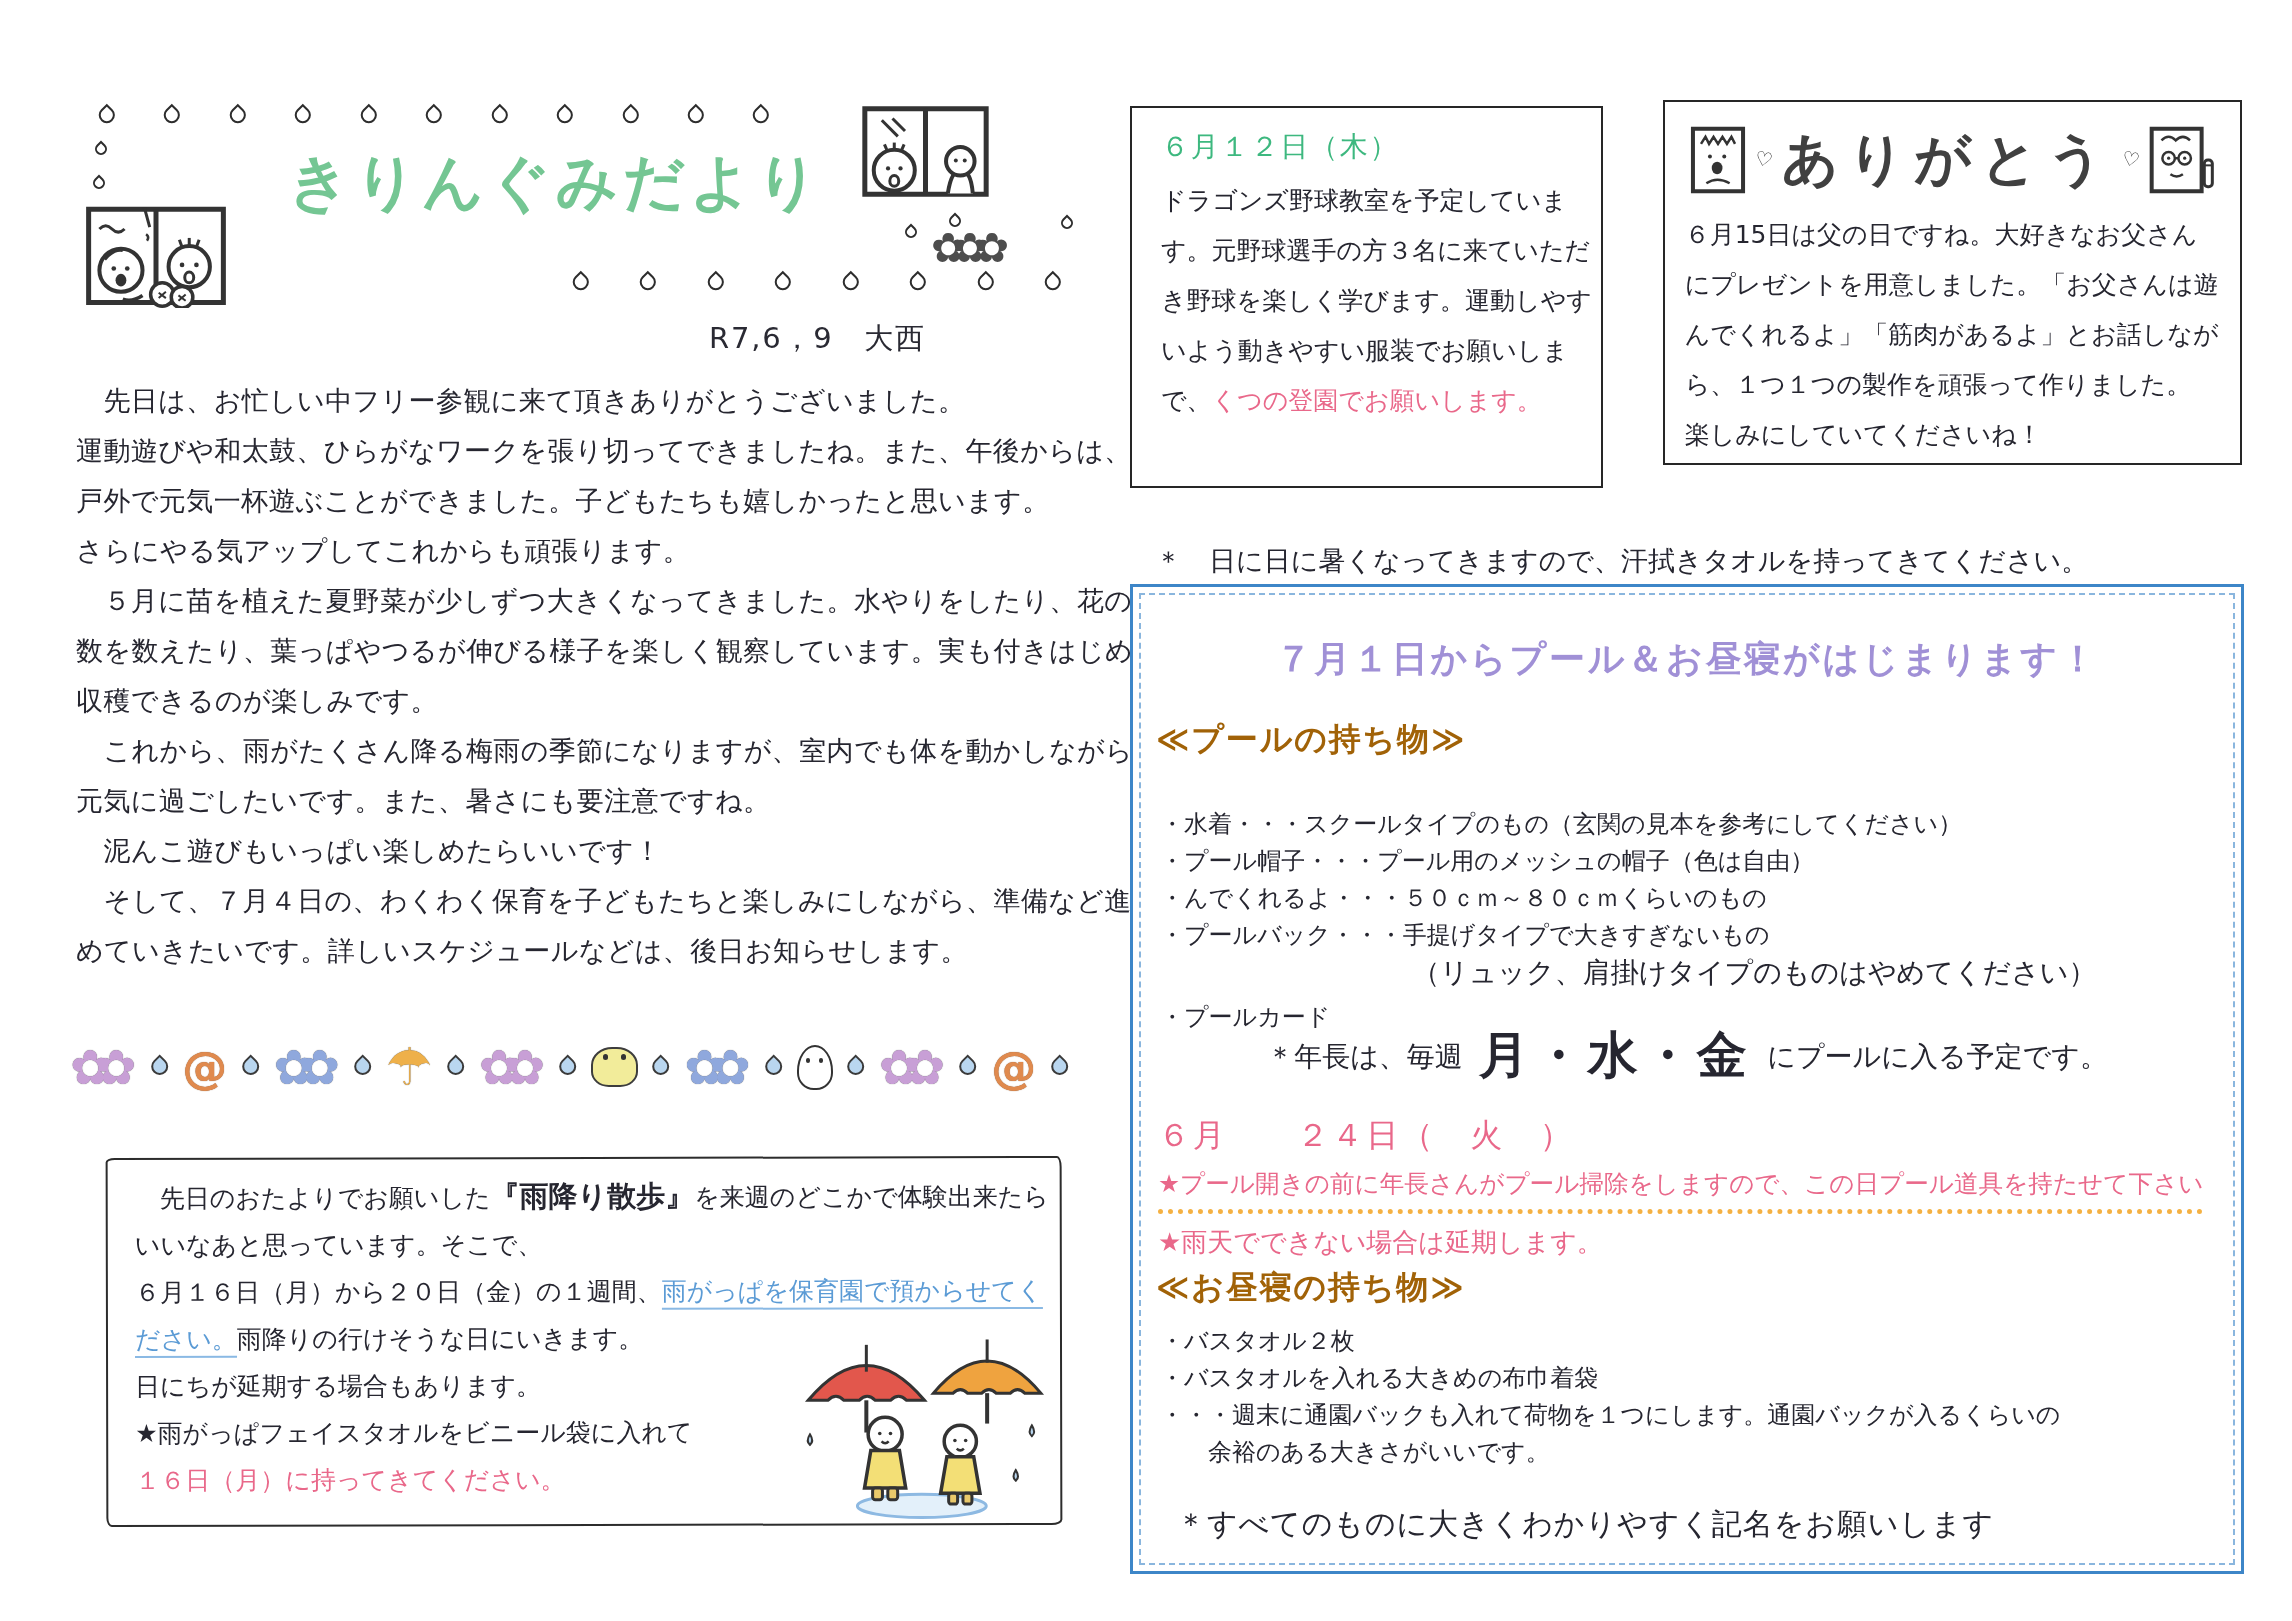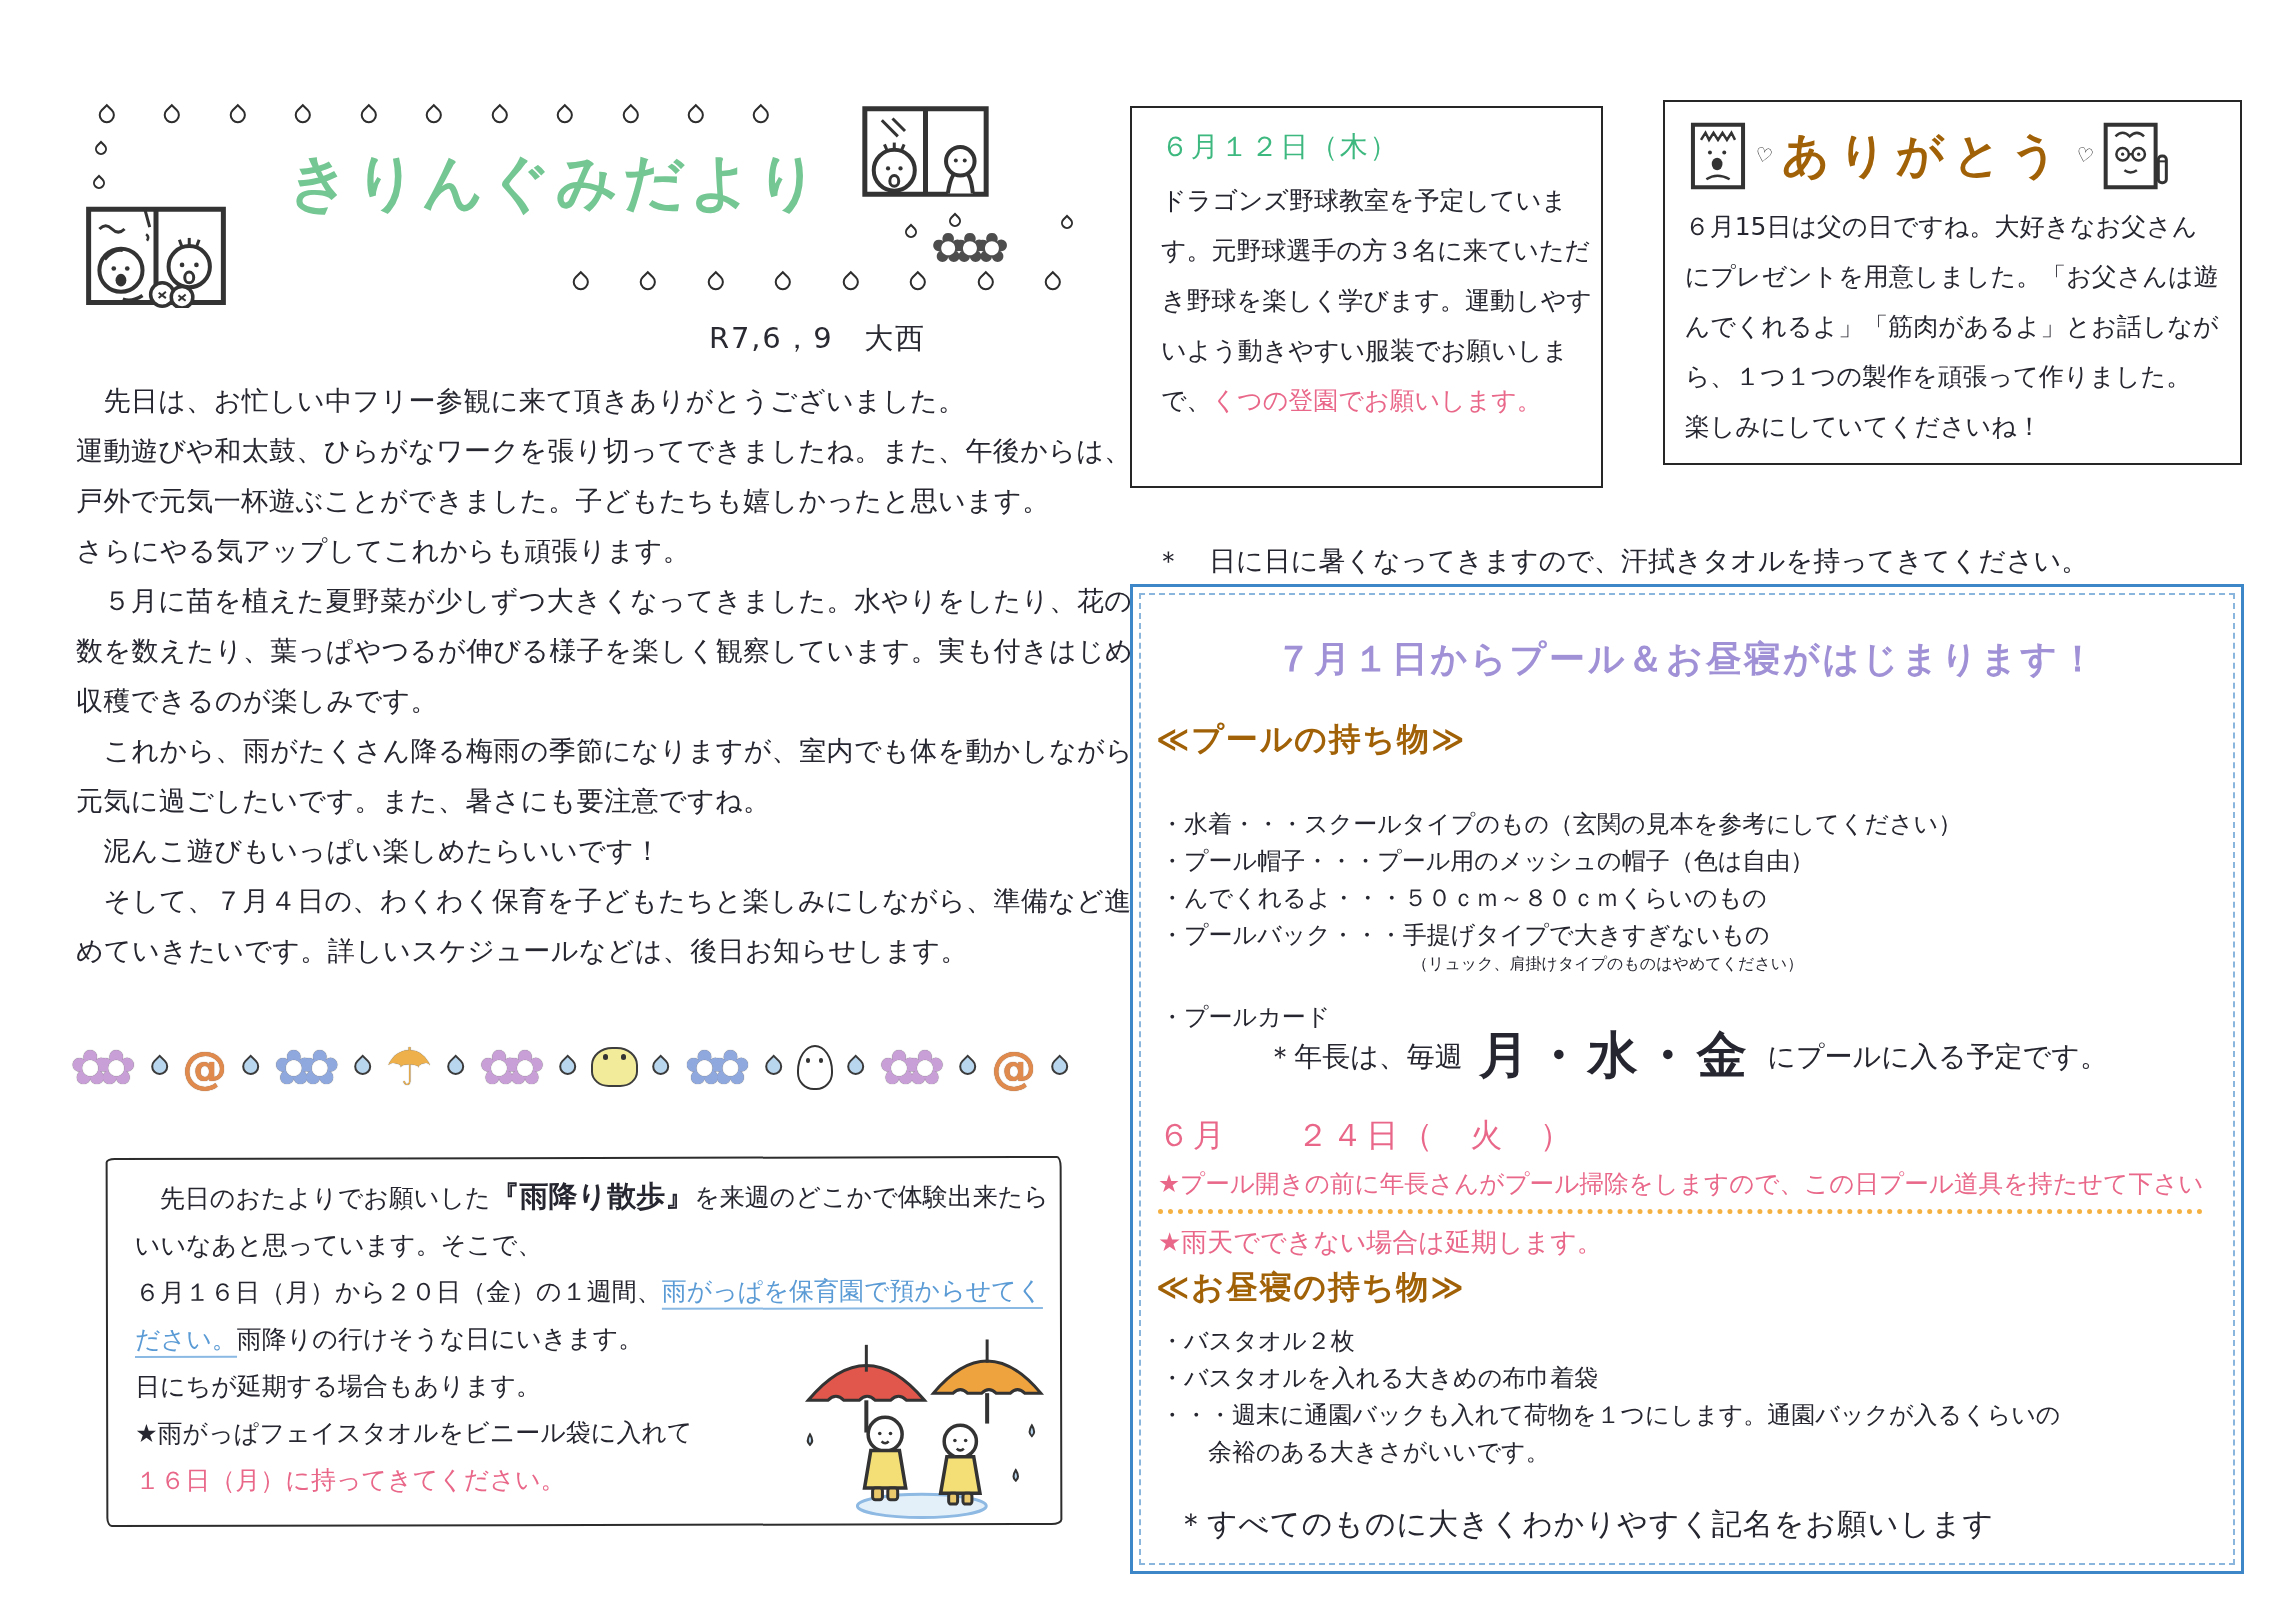--- a/index.html
+++ b/index.html
@@ -46,34 +46,34 @@
   .emph{font-weight:bold;font-size:29px;}
   .link-blue{color:#5b9bd5;border-bottom:2.7px solid #8ab9e4;padding-bottom:1.8px;}
   .pink{color:#e9688a;}
   .baseball-box{position:absolute;left:1130px;top:106px;width:473px;height:382px;background:#fff;
     border:2.7px solid #262626;box-sizing:border-box;padding:18px 0 8px 29px;}
   .green-heading{font-size:28px;color:#3db87f;letter-spacing:1.8px;margin:0 0 9px 0;line-height:41px;}
   .box-line{font-size:25px;line-height:50px;white-space:pre;}
   .thanks-box{position:absolute;left:1663px;top:100px;width:579px;height:365px;background:#fff;
     border:2.7px solid #262626;box-sizing:border-box;padding:16px 0 0 19.7px;}
   .thanks-title-row{display:flex;align-items:center;gap:9px;margin:3.6px 0 12.5px 5.4px;}
-  .thanks-title{font-size:47px;font-weight:bold;color:#a16207;letter-spacing:9px;}
+  .thanks-title{font-size:56px;font-weight:bold;color:#404040;letter-spacing:9px;}
   .heart{font-size:19.7px;color:#333;transform:rotate(12deg);}
   .thanks-lines .box-line{line-height:50px;}
   .towel-note{position:absolute;left:1155px;top:516px;font-size:27px;white-space:pre;}
   
   .pool-box{position:absolute;left:1130px;top:584px;width:1114px;height:990px;background:#fff;
     border:3.6px solid #3d86c8;box-sizing:border-box;}
   .pool-box::before{content:"";position:absolute;inset:6.3px;border:2.7px dashed #8ab6de;pointer-events:none;}
   .pool-title{position:absolute;left:0;top:48px;width:100%;text-align:center;
     font-size:36px;font-weight:bold;color:#a090d6;letter-spacing:2.7px;}
   .section-heading{position:absolute;left:23px;font-size:32px;font-weight:bold;color:#a16207;letter-spacing:1.8px;}
   .pool-items{position:absolute;left:27px;top:219px;}
   .pitem{font-size:24px;line-height:37px;white-space:pre;}
-  .pitem-note{position:absolute;left:279px;top:367px;font-size:16px;white-space:pre;}
+  .pitem-note{position:absolute;left:279px;top:367px;font-size:28px;white-space:pre;}
   .pitem-card{position:absolute;left:27px;top:414px;font-size:24px;}
   .senior-line{position:absolute;left:0;top:435px;width:100%;text-align:center;font-size:28px;}
   .senior-days{font-size:50px;font-weight:bold;letter-spacing:4.5px;vertical-align:-6.3px;padding:0 16px;}
   .clean-date{position:absolute;left:25px;top:527px;font-size:32px;letter-spacing:2.7px;}
   .clean-note{position:absolute;left:25px;top:580px;font-size:24.6px;white-space:nowrap;
     border-bottom:5.4px dotted #f5b142;padding-bottom:9px;}
   .rain-note{position:absolute;left:25px;top:638px;font-size:26px;}
   .nap-items{position:absolute;left:27px;top:736px;}
   .name-note{position:absolute;left:43px;top:917px;font-size:30px;letter-spacing:0.9px;}
   

